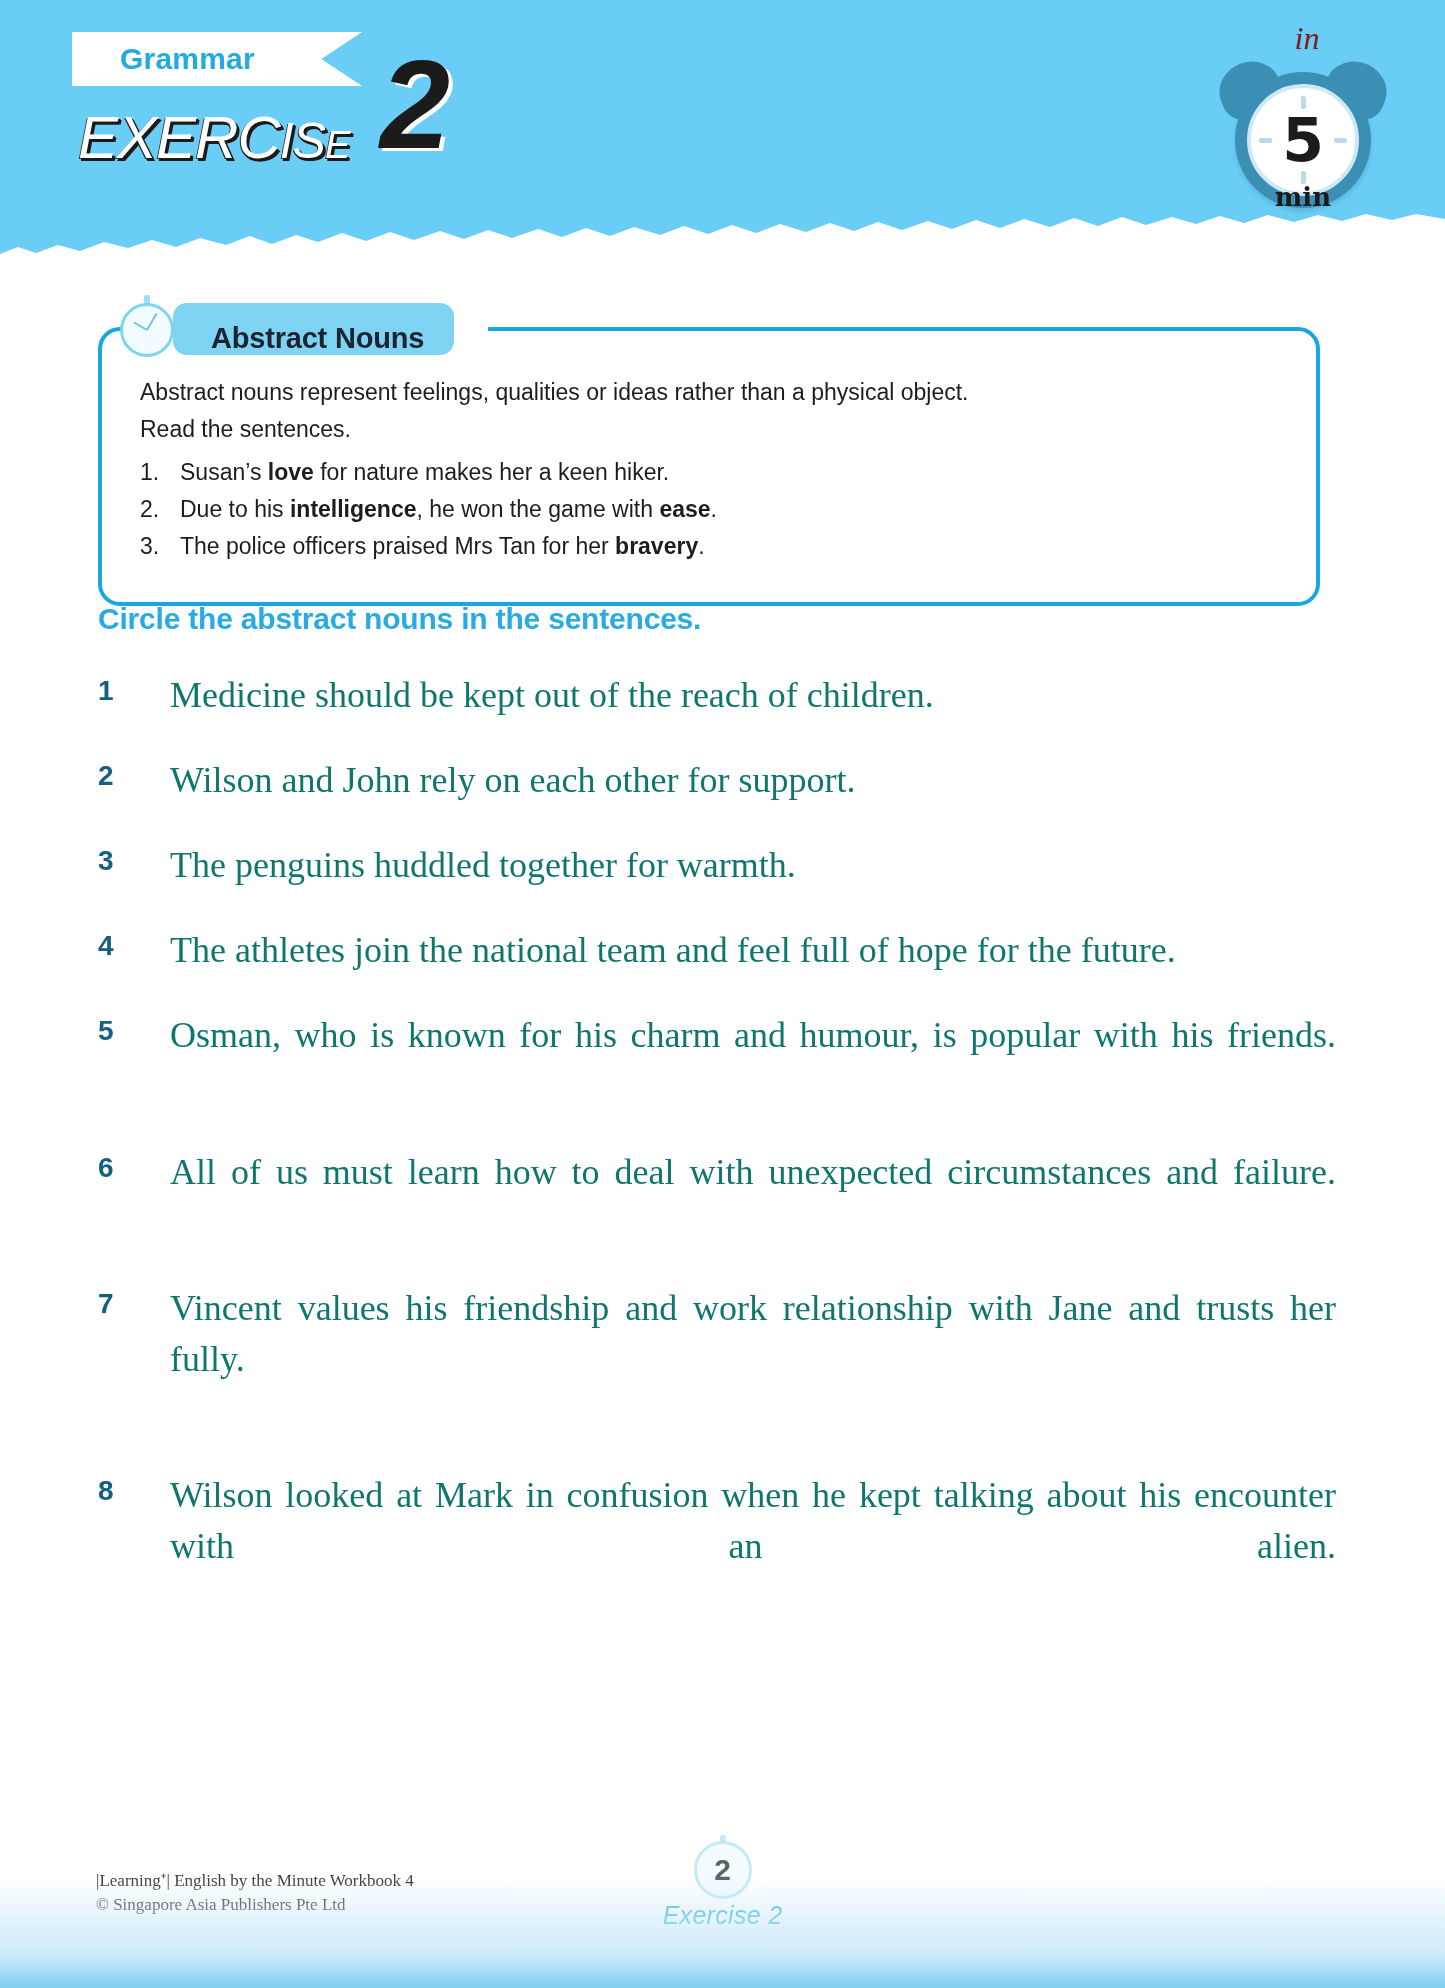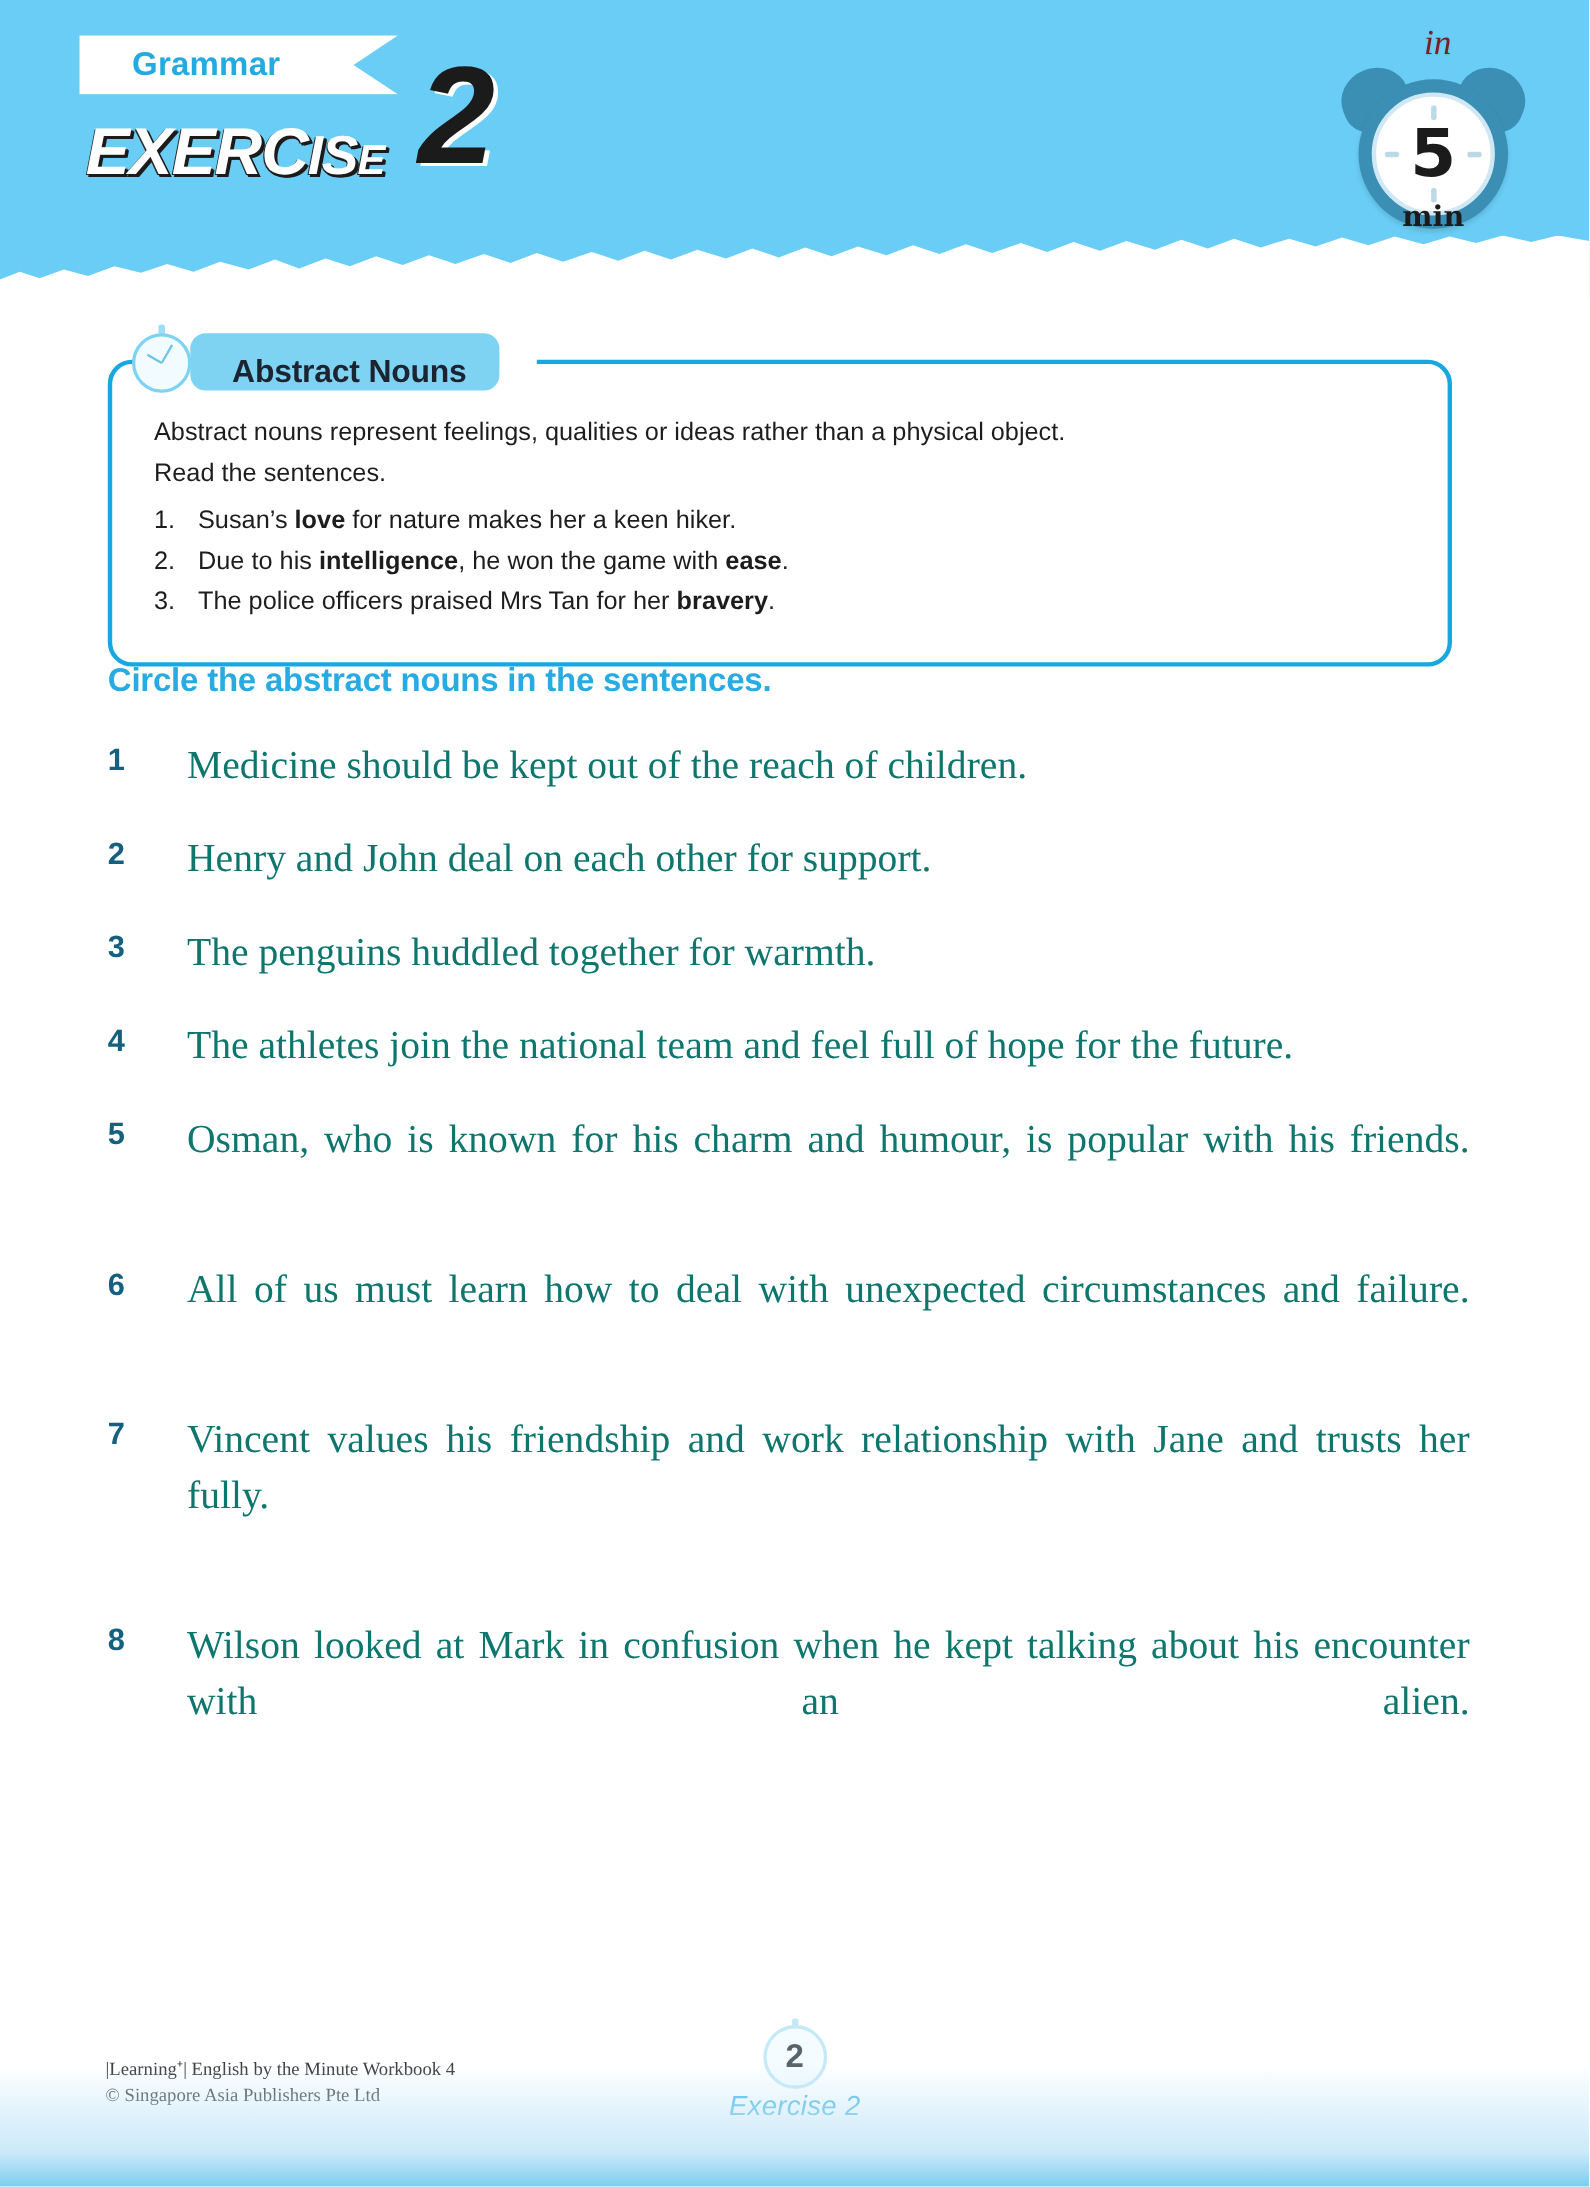--- a/index.html
+++ b/index.html
@@ -55,21 +55,21 @@
     font-size: 30px;
     font-weight: bold;
     letter-spacing: 0.2px;
   }
 
   
   .exercise-word {
     position: absolute;
     left: 78px; top: 108px;
     font-style: italic;
-    font-weight: bold;
+    font-weight: normal;
     color: #ffffff;
     letter-spacing: -1px;
     text-shadow:
       3px 3px 0 #1b1b1b,
       2px 2px 0 #1b1b1b,
       1px 3px 0 #1b1b1b,
       -1px 1px 0 #2a2a2a;
     line-height: 1;
     white-space: nowrap;
   }
@@ -428,21 +428,21 @@
 
     <div class="instruction">Circle the abstract nouns in the sentences.</div>
 
     <div class="questions">
         <div class="q-row">
           <div class="q-num">1</div>
           <div class="q-text">Medicine should be kept out of the reach of children.</div>
         </div>
         <div class="q-row">
           <div class="q-num">2</div>
-          <div class="q-text">Henry and John deal on each other for support.</div>
+          <div class="q-text">Wilson and John rely on each other for support.</div>
         </div>
         <div class="q-row">
           <div class="q-num">3</div>
           <div class="q-text">The penguins huddled together for warmth.</div>
         </div>
         <div class="q-row">
           <div class="q-num">4</div>
           <div class="q-text">The athletes join the national team and feel full of hope for the future.</div>
         </div>
         <div class="q-row">

